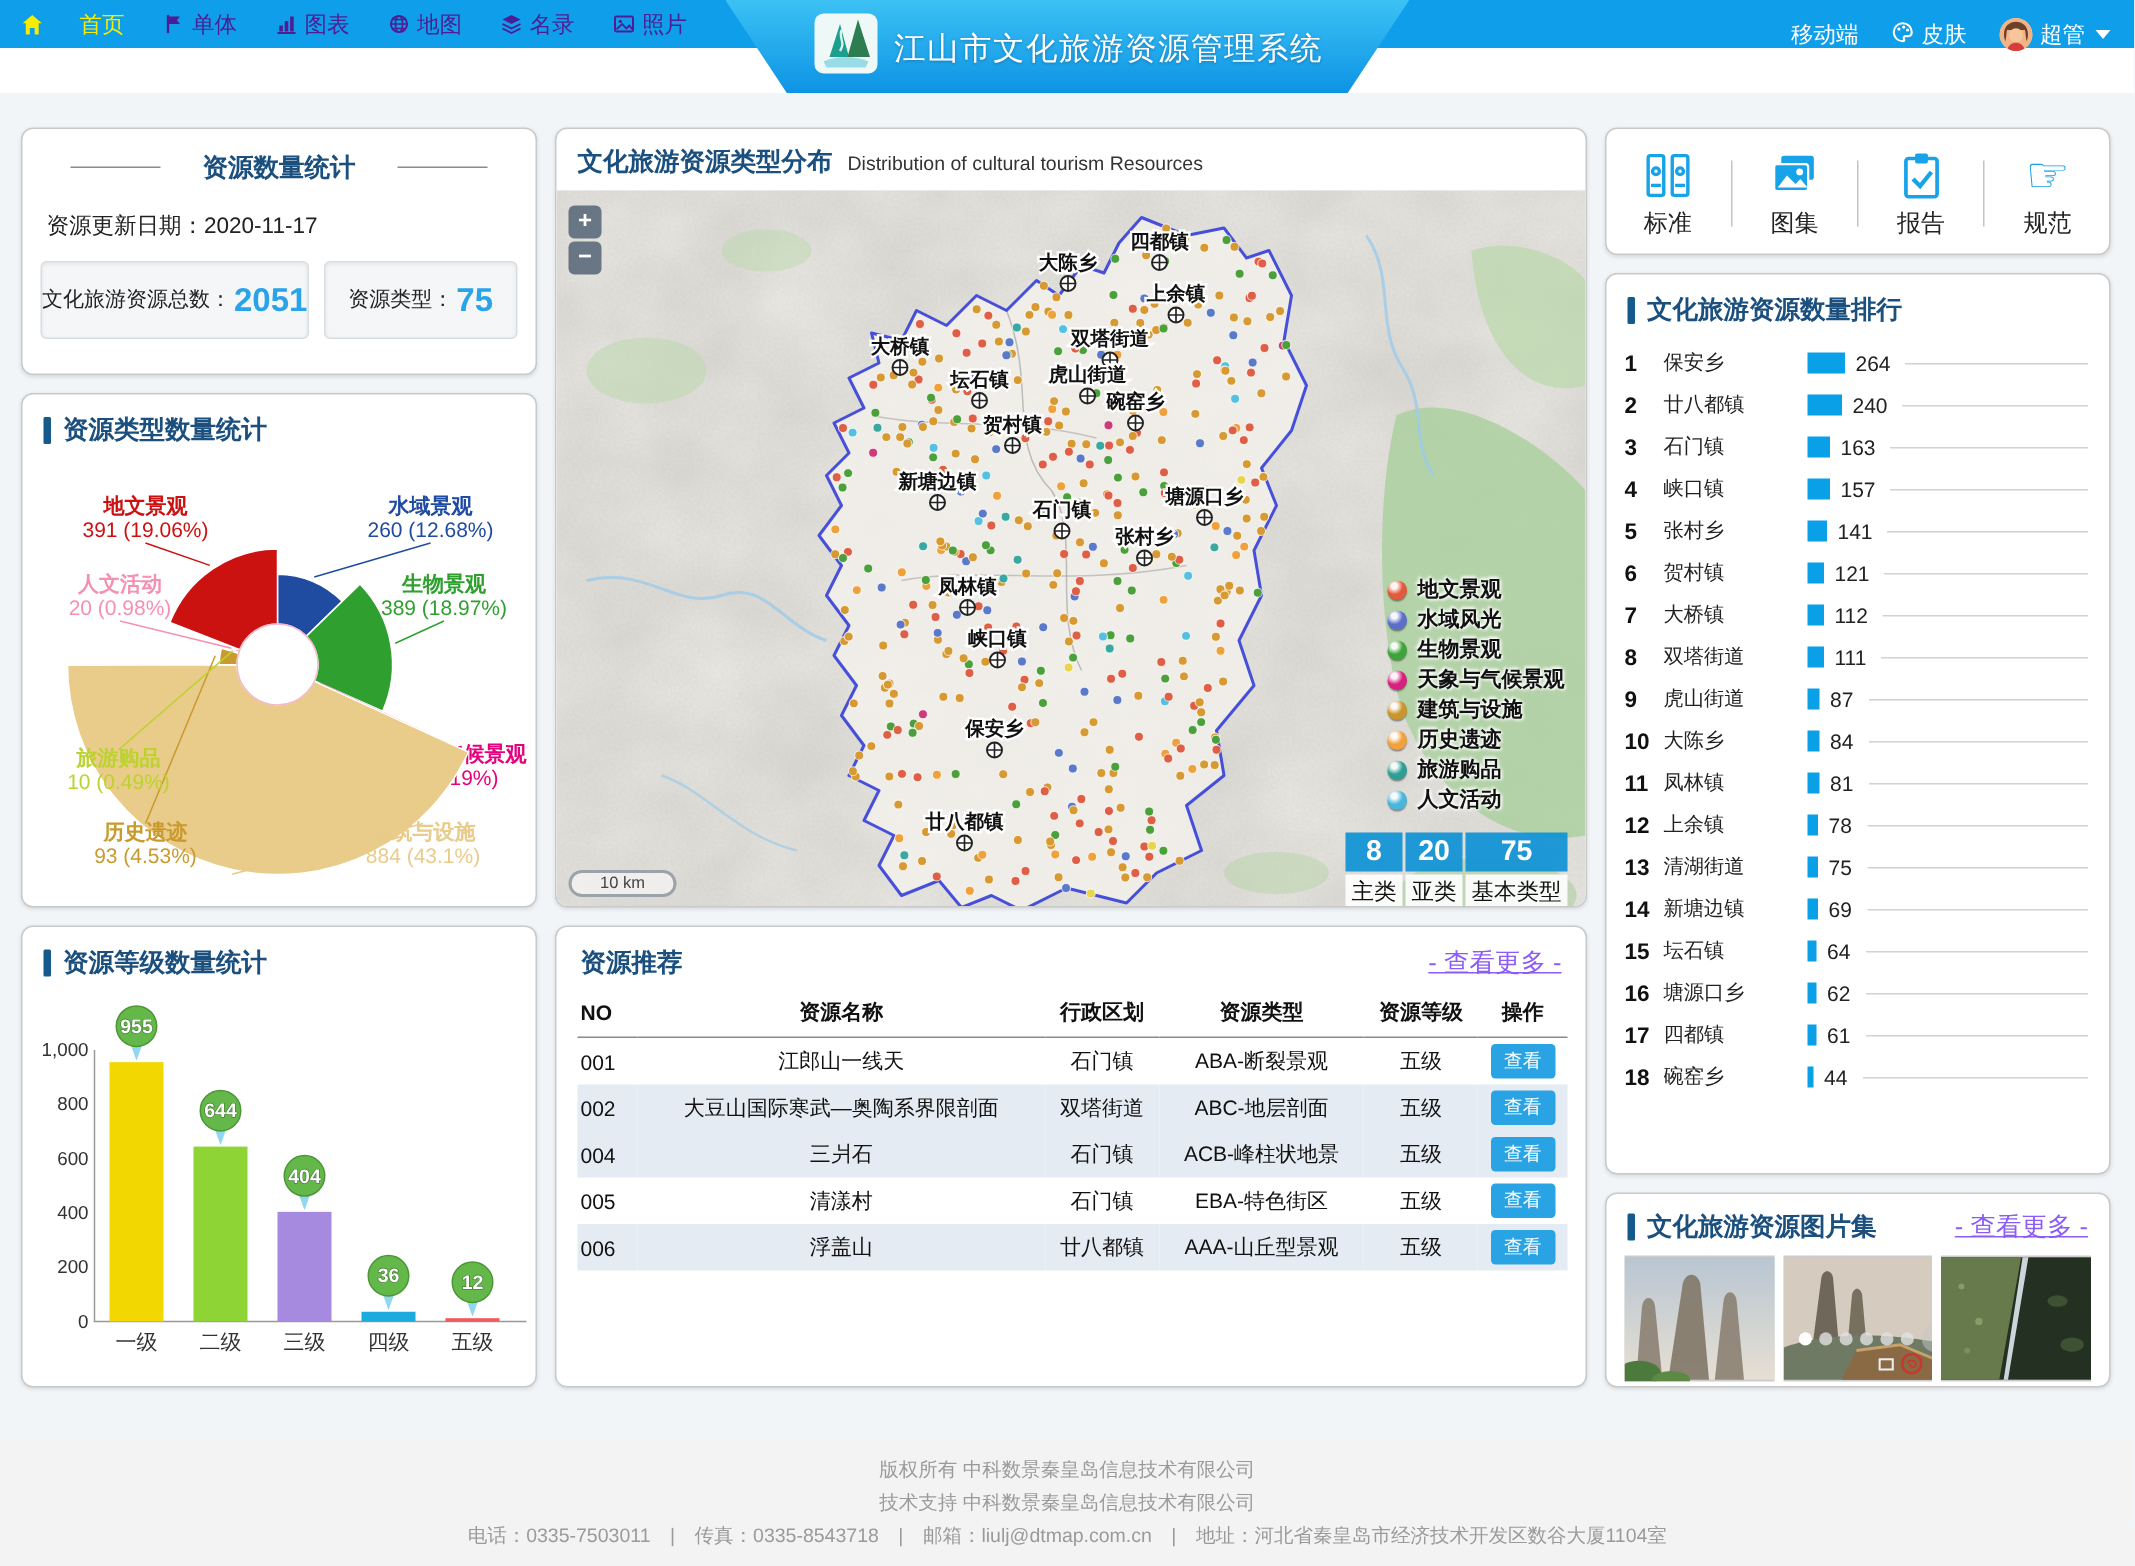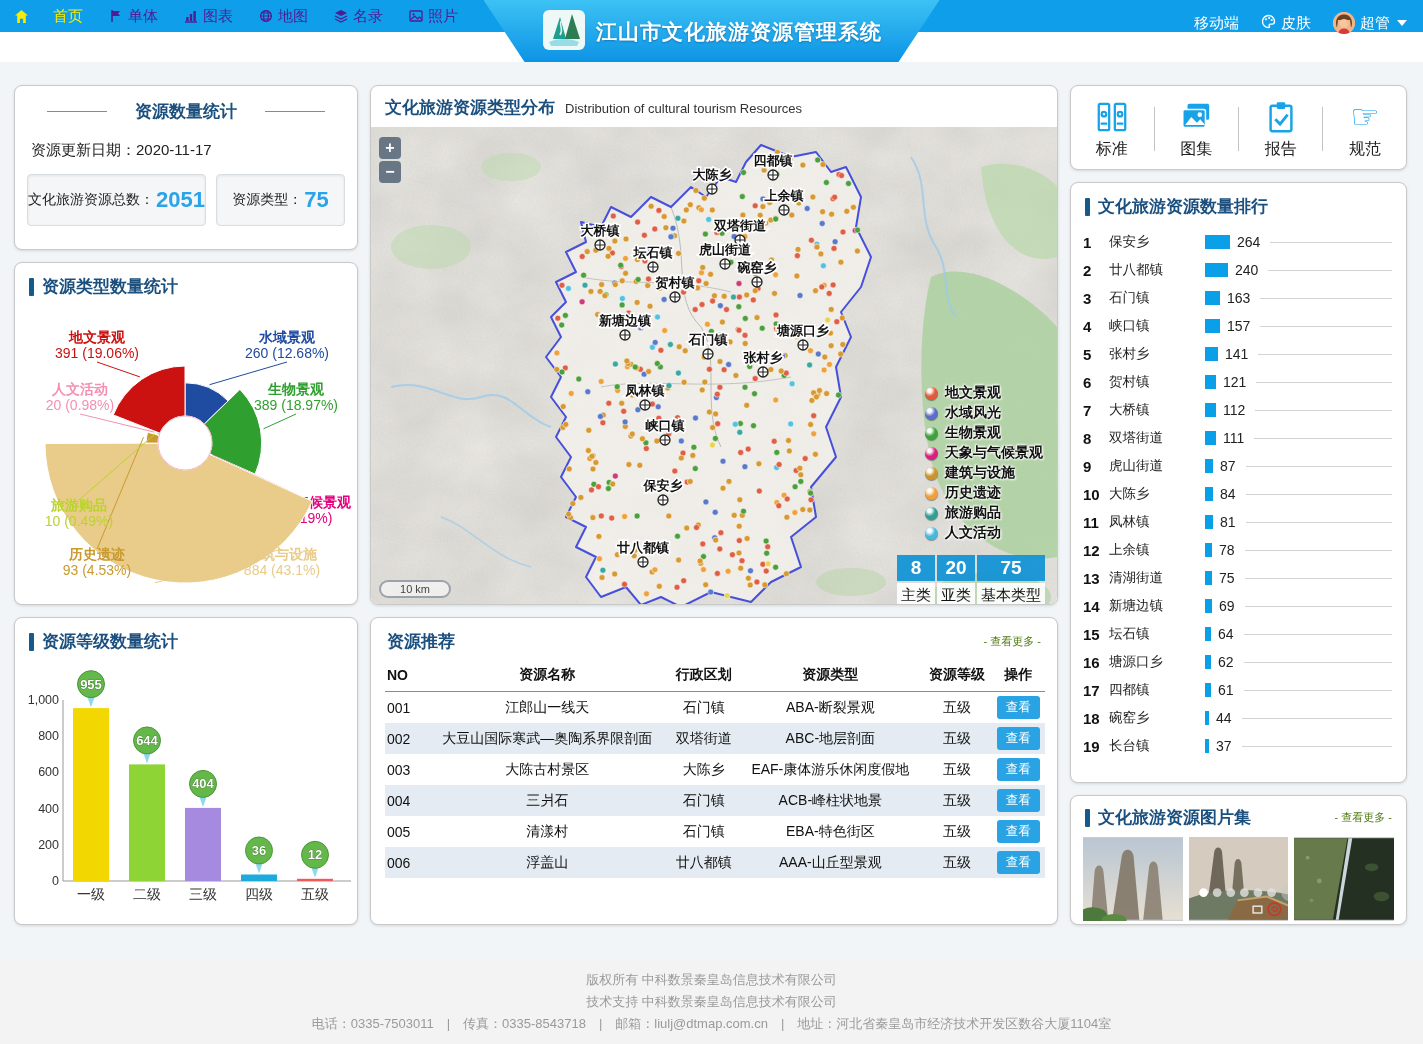--- a/index.html
+++ b/index.html
@@ -14,31 +14,31 @@
   .nav-item.active { color:#f8ec00;gap:24px; }
   .nav-item svg { display:block; }
   .topbar-right { position:absolute; right:16px; top:0; height:46px; display:flex; align-items:center; gap:22px; color:#fff; font-size:15px; }
   .tr-item { display:flex; align-items:center; gap:5px; cursor:pointer; }
   .avatar { width:22px; height:22px; border-radius:50%; overflow:hidden; background:#f7c8a0; }
   .caret { width:0; height:0; border-left:5px solid transparent; border-right:5px solid transparent; border-top:6px solid #fff; margin-left:2px; }
   .banner { position:absolute; left:50%; top:0; transform:translateX(-50%); width:456px; height:62px;
             background:linear-gradient(#3cc2f4,#0d93e4); clip-path:polygon(0 0,100% 0,91% 100%,9% 100%);
             display:flex; align-items:flex-end; justify-content:center; padding-bottom:7px; }
   .banner-inner { display:flex; align-items:center; gap:9px; }
-  .banner-title { color:#fff; font-size:21px; font-weight:bold; letter-spacing:1px; text-shadow:0 1px 2px rgba(0,40,80,.35); }
+  .banner-title { color:#fff; font-size:21px; font-weight:normal; letter-spacing:1px; text-shadow:0 1px 2px rgba(0,40,80,.35); }
 
   
   .panel { position:relative; background:#fff; border:1px solid #c9c9c9; border-radius:8px; box-shadow:0 1px 3px rgba(0,0,0,.12); overflow:hidden; }
   .col { position:absolute; top:85px; }
   .col-left { left:14px; width:344px; }
   .col-center { left:370px; width:688px; }
   .col-right { left:1070px; width:337px; }
   .ptitle { display:flex; align-items:center; padding:12px 14px 6px 14px; color:#1b4f7e; font-size:17px; font-weight:bold; }
   .ptitle .bar { width:5px; height:18px; background:#155a8a; margin-right:8px; border-radius:1px; }
-  .more { margin-left:auto; color:#4d7c0f; font-size:11px; font-weight:normal; cursor:pointer; }
+  .more { margin-left:auto; color:#8b5cf6; font-size:17px; font-weight:normal; cursor:pointer;text-decoration:underline; }
 
   
   .stats-title { display:flex; align-items:center; padding:14px 18px 4px; color:#1b4f7e; font-size:17px; font-weight:bold; }
   .stats-title .ln { flex:1; height:1px; background:#8a8a8a; }
   .stats-title span { margin:0 14px; }
   .update-line { padding:14px 16px 6px; font-size:15px; color:#222; }
   .stat-boxes { display:flex; gap:10px; padding:8px 12px; }
   .stat-box { flex:1; background:#f4f6f8; border:1px solid #d8dde2; border-radius:4px; box-shadow:inset 0 1px 3px rgba(0,0,0,.08);
               display:flex; align-items:center; justify-content:center; height:52px; font-size:14px; color:#222; white-space:nowrap; }
   .stat-box b { color:#2aa3e8; font-size:22px; font-weight:bold; margin-left:2px; }
@@ -937,28 +937,20 @@
               <td><span class="btn-view">查看</span></td>
             </tr>
             <tr class="alt">
               <td class="col-no">002</td>
               <td>大豆山国际寒武—奥陶系界限剖面</td>
               <td>双塔街道</td>
               <td>ABC-地层剖面</td>
               <td>五级</td>
               <td><span class="btn-view">查看</span></td>
             </tr>
-            <tr class="">
-              <td class="col-no">003</td>
-              <td>大陈古村景区</td>
-              <td>大陈乡</td>
-              <td>EAF-康体游乐休闲度假地</td>
-              <td>五级</td>
-              <td><span class="btn-view">查看</span></td>
-            </tr>
             <tr class="alt">
               <td class="col-no">004</td>
               <td>三爿石</td>
               <td>石门镇</td>
               <td>ACB-峰柱状地景</td>
               <td>五级</td>
               <td><span class="btn-view">查看</span></td>
             </tr>
             <tr class="">
               <td class="col-no">005</td>
@@ -1156,27 +1148,20 @@
             <span class="rk-val">61</span>
             <span class="rk-line"></span>
           </div>
           <div class="rank-row">
             <span class="rk-no">18</span>
             <span class="rk-name">碗窑乡</span>
             <span class="rk-bar" style="width:4px; background:#0aa0e8;"></span>
             <span class="rk-val">44</span>
             <span class="rk-line"></span>
           </div>
-          <div class="rank-row">
-            <span class="rk-no">19</span>
-            <span class="rk-name">长台镇</span>
-            <span class="rk-bar" style="width:4px; background:#0aa0e8;"></span>
-            <span class="rk-val">37</span>
-            <span class="rk-line"></span>
-          </div>
         </div>
     </div>
 
     <div class="panel" style="height:130px; margin-top:12px;">
       <div class="ptitle" style="padding:10px 14px 6px;">
         <span class="bar"></span>
           <span>文化旅游资源图片集</span>
         <span class="more">- 查看更多 -</span>
       </div>
       <div class="gal-row" id="gal-row">

